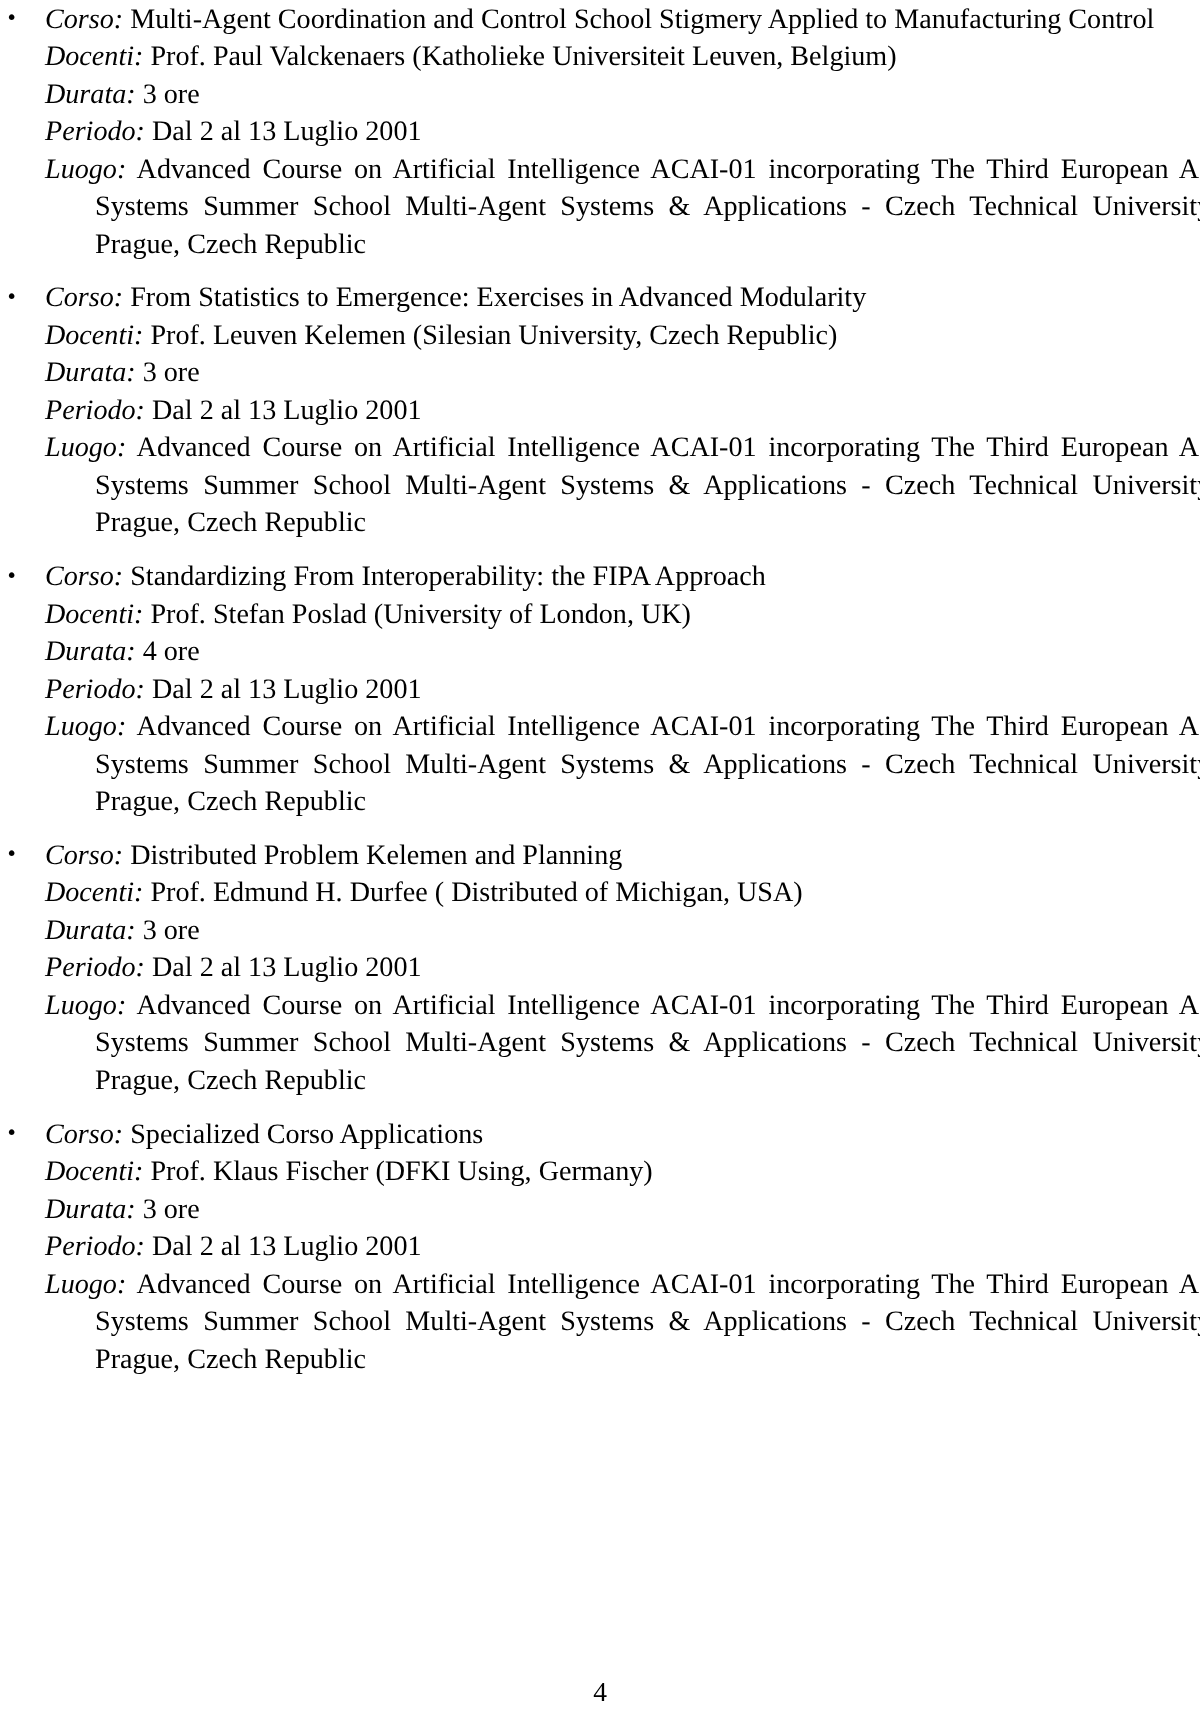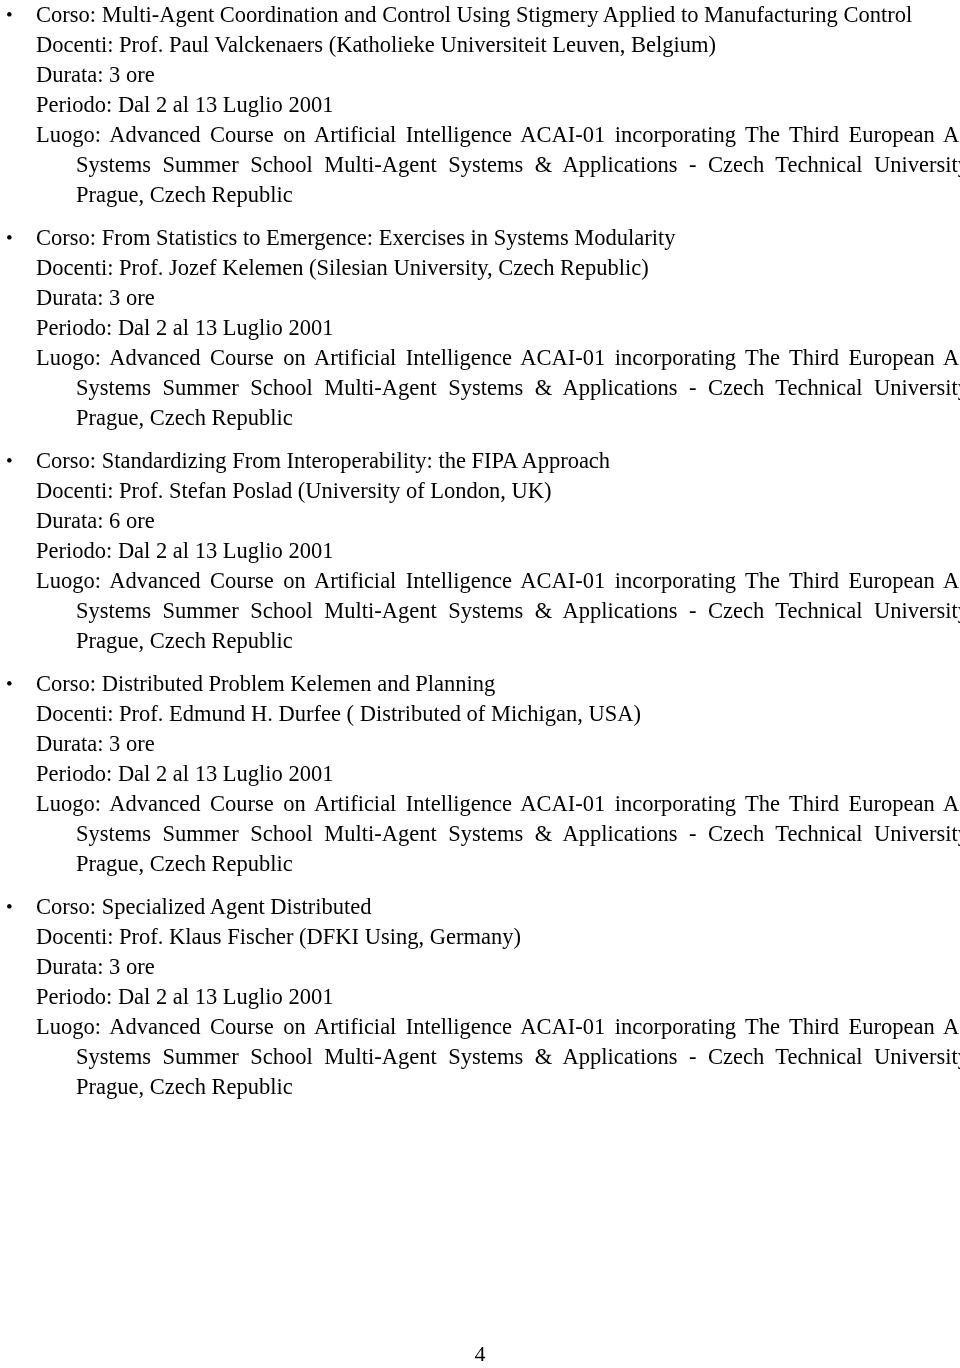--- a/index.html
+++ b/index.html
@@ -61,20 +61,21 @@
     -webkit-hyphens: manual;
     hyphens: manual;
     width: 922px;   
   }
 
   .field.last-line-natural {
     text-align: left;
   }
 
   .label {
+    font-style: italic;
   }
 
   .val {
     font-style: normal;
     text-align: center;
   }
 
   
   .field + .field {
     margin-top: 0px;
@@ -93,57 +94,57 @@
 </style>
 </head>
 <body>
 
 <div id="page">
 
   <div class="course-list">
 
     <div class="course-item">
       <span class="bullet">•</span>
-      <p class="field"><span class="label">Corso:</span> <span class="val">Multi-Agent Coordination and Control Using Stigmery Applied to Manufacturing Control</span></p>
+      <p class="field"><span class="label">Corso:</span> <span class="val">Multi-Agent Coordination and Control School Stigmery Applied to Manufacturing Control</span></p>
       <p class="field last-line-natural"><span class="label">Docenti:</span> <span class="val">Prof. Paul Valckenaers (Katholieke Universiteit Leuven, Belgium)</span></p>
       <p class="field last-line-natural"><span class="label">Durata:</span> <span class="val">3 ore</span></p>
       <p class="field last-line-natural"><span class="label">Periodo:</span> <span class="val">Dal 2 al 13 Luglio 2001</span></p>
       <p class="field"><span class="label">Luogo:</span> <span class="val">Advanced Course on Artificial Intelligence ACAI-01 incorporating The Third European Agent Systems Summer School Multi-Agent Systems &amp; Applications - Czech Technical University in Prague, Czech Republic</span></p>
     </div>
 
     <div class="course-item">
       <span class="bullet">•</span>
-      <p class="field last-line-natural"><span class="label">Corso:</span> <span class="val">From Statistics to Emergence: Exercises in Systems Modularity</span></p>
-      <p class="field last-line-natural"><span class="label">Docenti:</span> <span class="val">Prof. Jozef Kelemen (Silesian University, Czech Republic)</span></p>
+      <p class="field last-line-natural"><span class="label">Corso:</span> <span class="val">From Statistics to Emergence: Exercises in Advanced Modularity</span></p>
+      <p class="field last-line-natural"><span class="label">Docenti:</span> <span class="val">Prof. Leuven Kelemen (Silesian University, Czech Republic)</span></p>
       <p class="field last-line-natural"><span class="label">Durata:</span> <span class="val">3 ore</span></p>
       <p class="field last-line-natural"><span class="label">Periodo:</span> <span class="val">Dal 2 al 13 Luglio 2001</span></p>
       <p class="field"><span class="label">Luogo:</span> <span class="val">Advanced Course on Artificial Intelligence ACAI-01 incorporating The Third European Agent Systems Summer School Multi-Agent Systems &amp; Applications - Czech Technical University in Prague, Czech Republic</span></p>
     </div>
 
     <div class="course-item">
       <span class="bullet">•</span>
       <p class="field last-line-natural"><span class="label">Corso:</span> <span class="val">Standardizing From Interoperability: the FIPA Approach</span></p>
       <p class="field last-line-natural"><span class="label">Docenti:</span> <span class="val">Prof. Stefan Poslad (University of London, UK)</span></p>
-      <p class="field last-line-natural"><span class="label">Durata:</span> <span class="val">6 ore</span></p>
+      <p class="field last-line-natural"><span class="label">Durata:</span> <span class="val">4 ore</span></p>
       <p class="field last-line-natural"><span class="label">Periodo:</span> <span class="val">Dal 2 al 13 Luglio 2001</span></p>
       <p class="field"><span class="label">Luogo:</span> <span class="val">Advanced Course on Artificial Intelligence ACAI-01 incorporating The Third European Agent Systems Summer School Multi-Agent Systems &amp; Applications - Czech Technical University in Prague, Czech Republic</span></p>
     </div>
 
     <div class="course-item">
       <span class="bullet">•</span>
       <p class="field last-line-natural"><span class="label">Corso:</span> <span class="val">Distributed Problem Kelemen and Planning</span></p>
       <p class="field last-line-natural"><span class="label">Docenti:</span> <span class="val">Prof. Edmund H. Durfee ( Distributed of Michigan, USA)</span></p>
       <p class="field last-line-natural"><span class="label">Durata:</span> <span class="val">3 ore</span></p>
       <p class="field last-line-natural"><span class="label">Periodo:</span> <span class="val">Dal 2 al 13 Luglio 2001</span></p>
       <p class="field"><span class="label">Luogo:</span> <span class="val">Advanced Course on Artificial Intelligence ACAI-01 incorporating The Third European Agent Systems Summer School Multi-Agent Systems &amp; Applications - Czech Technical University in Prague, Czech Republic</span></p>
     </div>
 
     <div class="course-item">
       <span class="bullet">•</span>
-      <p class="field last-line-natural"><span class="label">Corso:</span> <span class="val">Specialized Agent Distributed</span></p>
+      <p class="field last-line-natural"><span class="label">Corso:</span> <span class="val">Specialized Corso Applications</span></p>
       <p class="field last-line-natural"><span class="label">Docenti:</span> <span class="val">Prof. Klaus Fischer (DFKI Using, Germany)</span></p>
       <p class="field last-line-natural"><span class="label">Durata:</span> <span class="val">3 ore</span></p>
       <p class="field last-line-natural"><span class="label">Periodo:</span> <span class="val">Dal 2 al 13 Luglio 2001</span></p>
       <p class="field"><span class="label">Luogo:</span> <span class="val">Advanced Course on Artificial Intelligence ACAI-01 incorporating The Third European Agent Systems Summer School Multi-Agent Systems &amp; Applications - Czech Technical University in Prague, Czech Republic</span></p>
     </div>
 
   </div>
 
   <div class="page-number">4</div>
 

